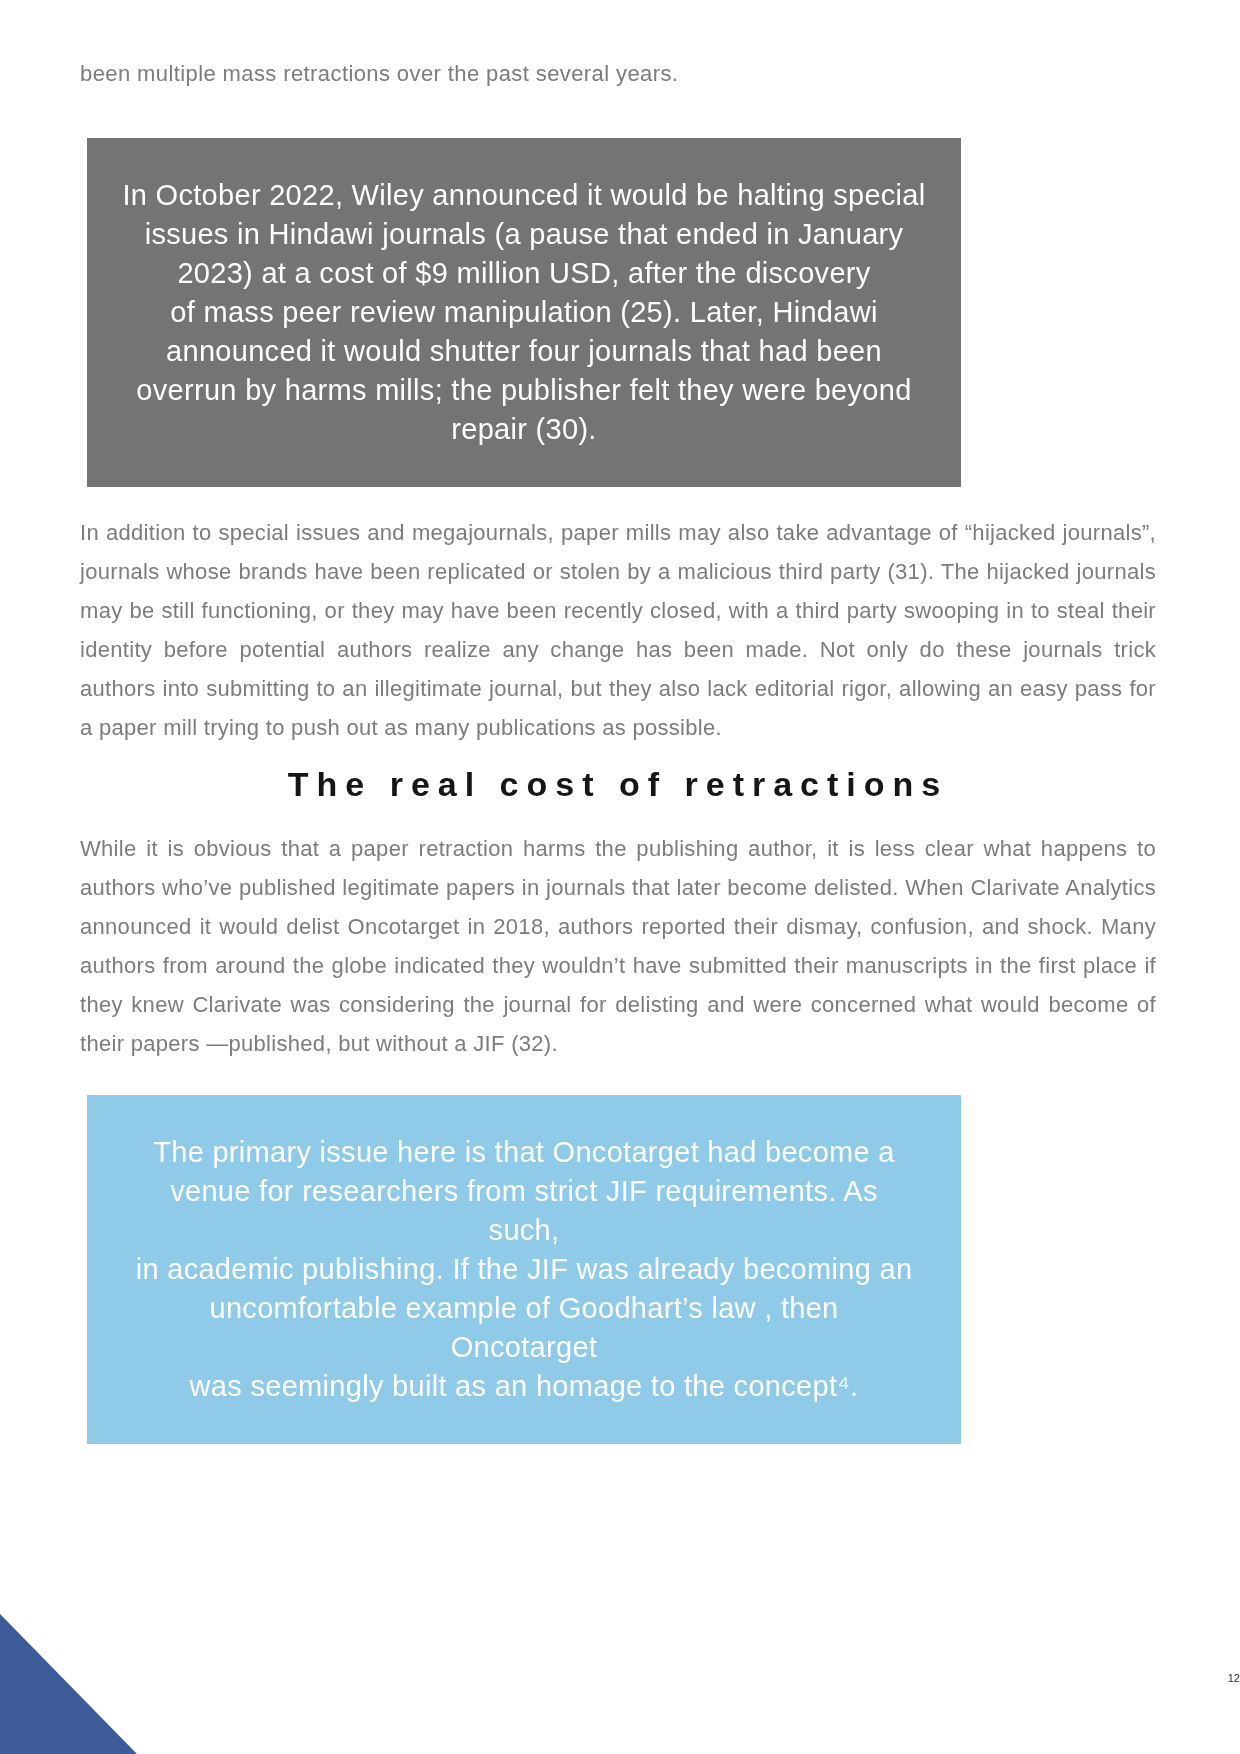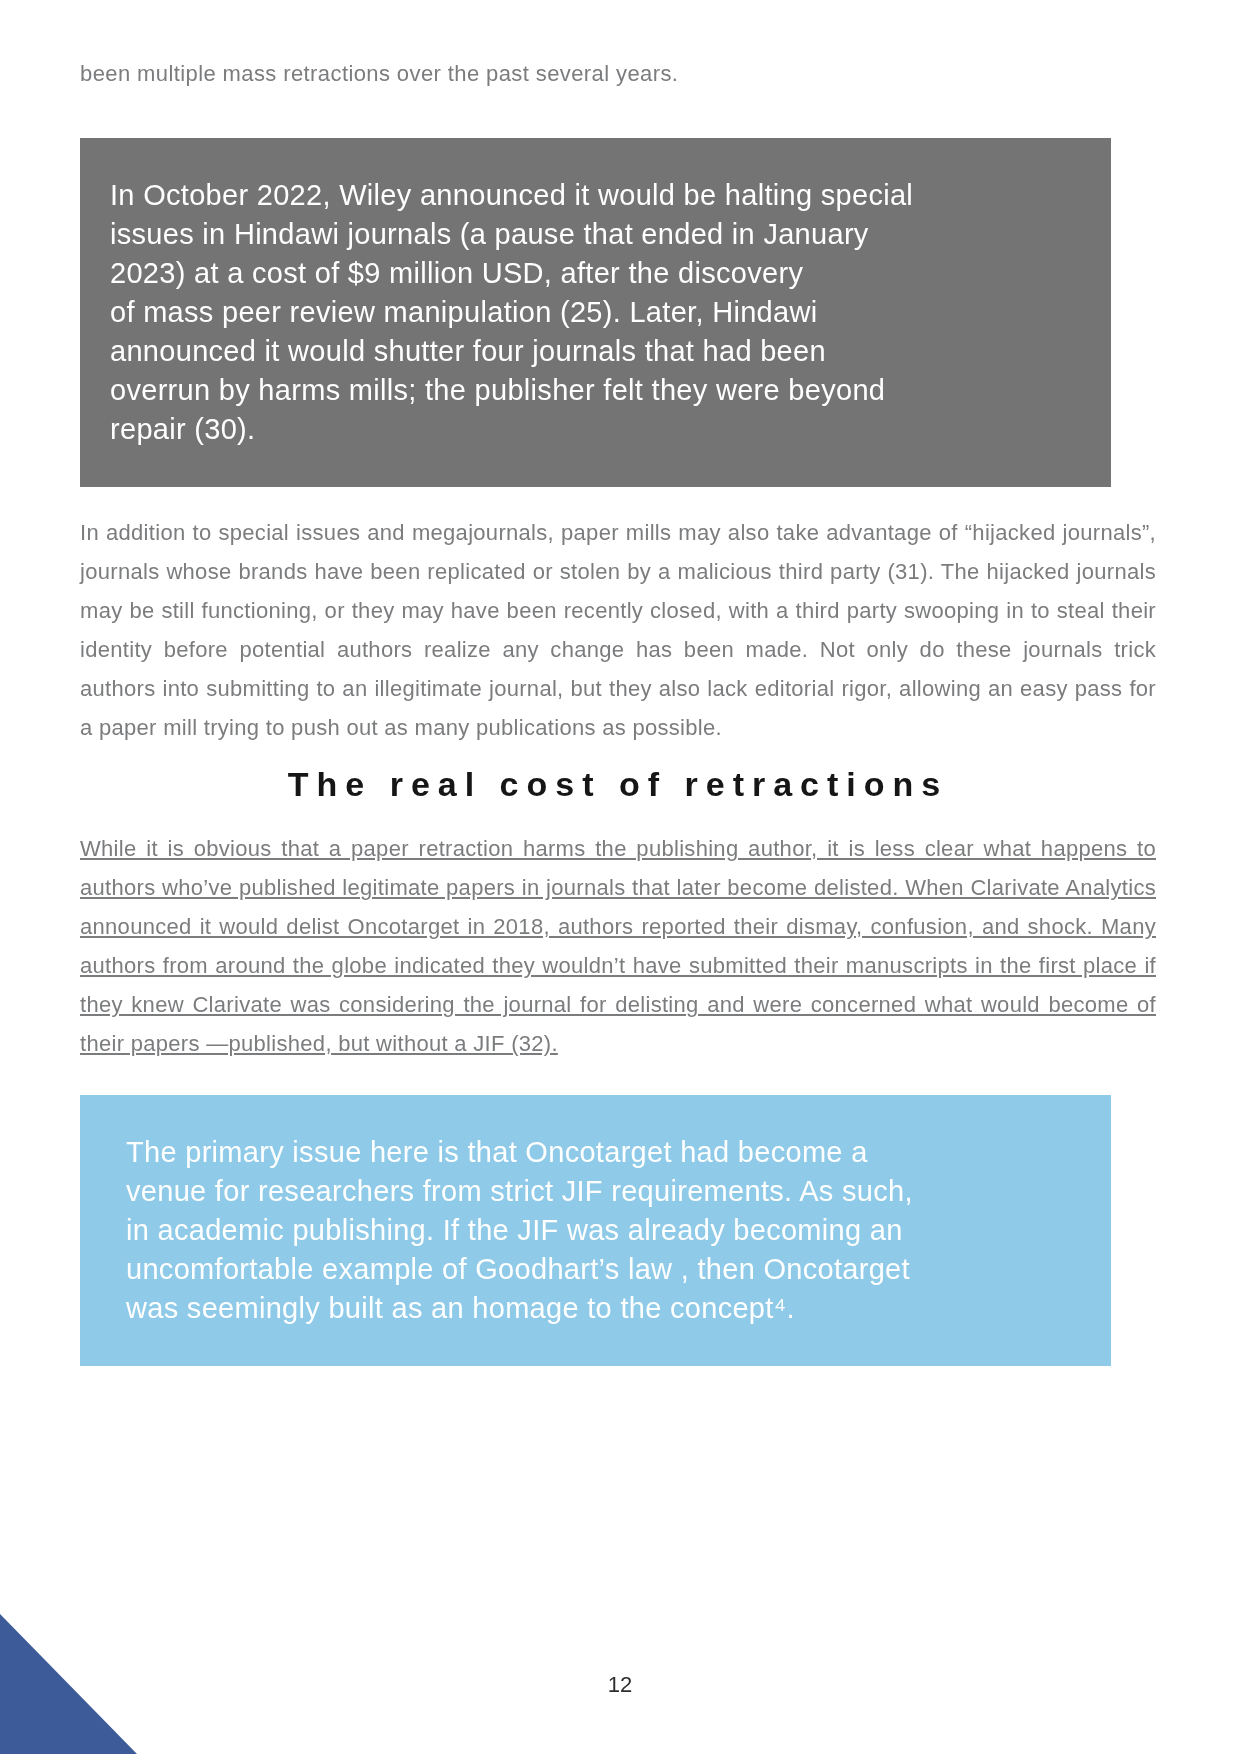--- a/index.html
+++ b/index.html
@@ -27,23 +27,24 @@
     padding: 0 84px 0 80px;
   }
   .intro {
     padding-top: 60px;
     font-size: 22px;
     line-height: 28px;
     letter-spacing: 0.4px;
     color: var(--body_text);
   }
   .callout {
-    width: 1031px;
+    width: 874px;
+    margin-left: 7px;
     color: var(--box_text);
-    text-align: left;
+    text-align: center;
     font-size: 29px;
     line-height: 39px;
     letter-spacing: 0.3px;
   }
   .callout.gray {
     margin-top: 50px;
     padding: 38px 30px;
     background: var(--gray_box_bg);
   }
   .callout.blue {
@@ -53,37 +54,37 @@
   }
   .body-par {
     margin-top: 26px;
     width: 1076px;
     font-size: 22px;
     line-height: 39px;
     letter-spacing: 0.3px;
     text-align: justify;
     color: var(--body_text);
   }
-  .body-par.after-heading { margin-top: 24px; text-decoration: underline; }
+  .body-par.after-heading { margin-top: 24px; }
   .heading {
     margin-top: 16px;
     font-size: 34px;
     line-height: 42px;
     font-weight: 700;
     letter-spacing: 8px;
     color: var(--heading_text);
     text-align: center;
   }
   .page-number {
     position: absolute;
     left: 0;
     right: 0;
     top: 1672px;
-    text-align: center;
-    font-size: 22px;
+    text-align: right;
+    font-size: 11px;
     color: var(--page_number_text);
   }
   .corner-triangle {
     position: absolute;
     left: 0;
     bottom: 0;
     width: 137px;
     height: 140px;
     background: var(--corner_triangle);
     clip-path: polygon(0 0, 0 100%, 100% 100%);

